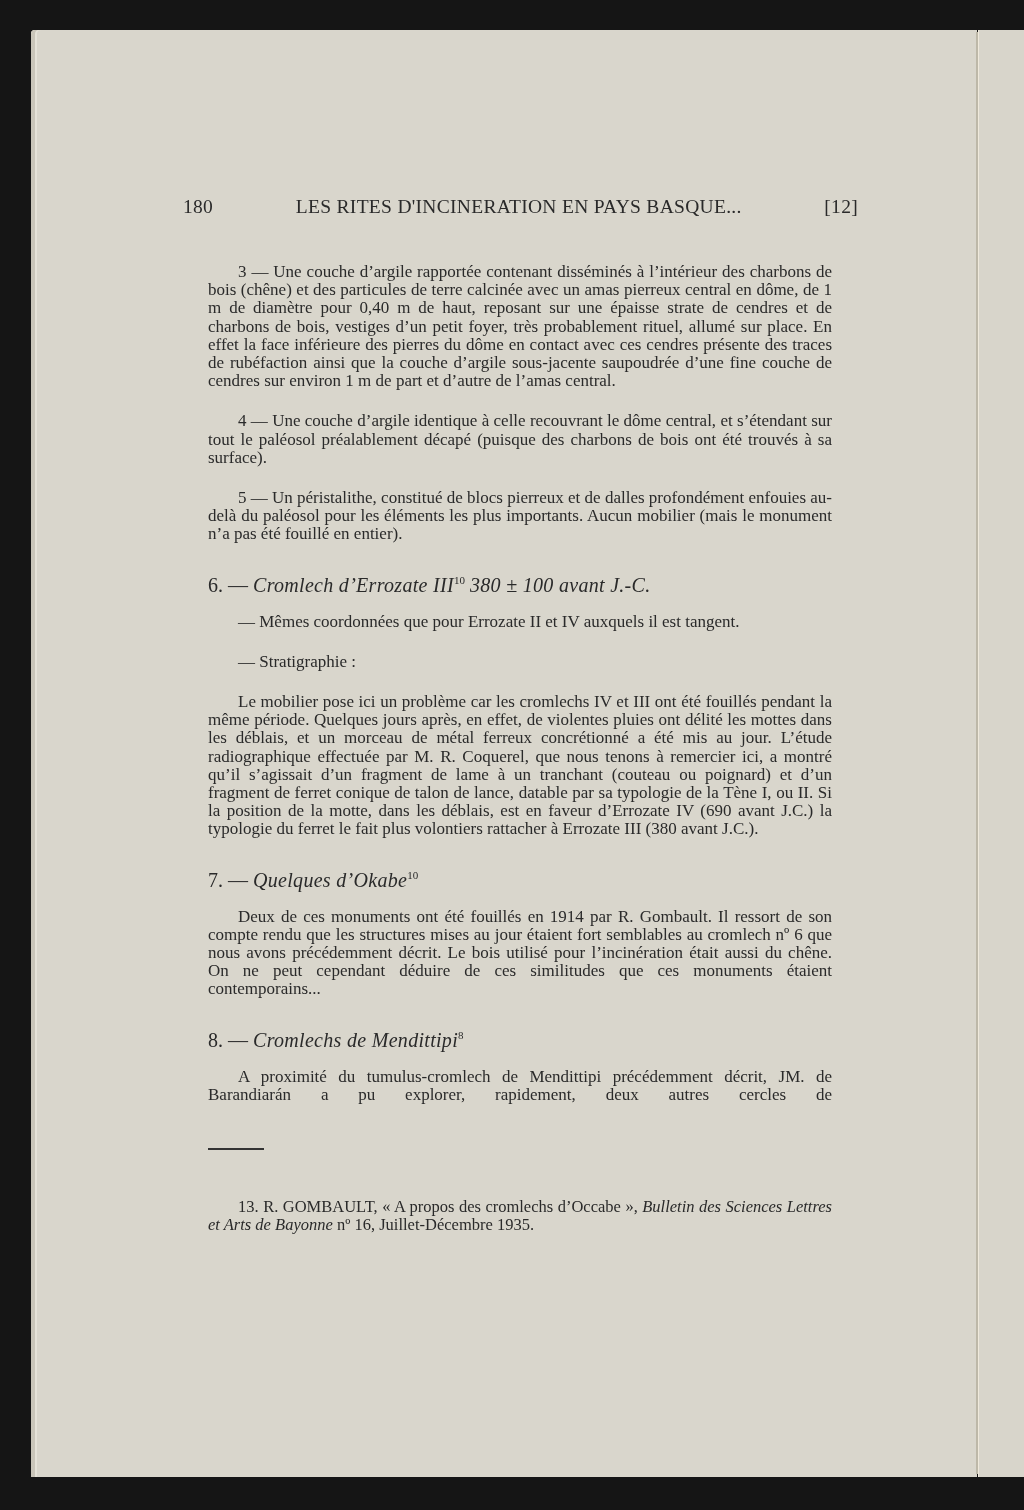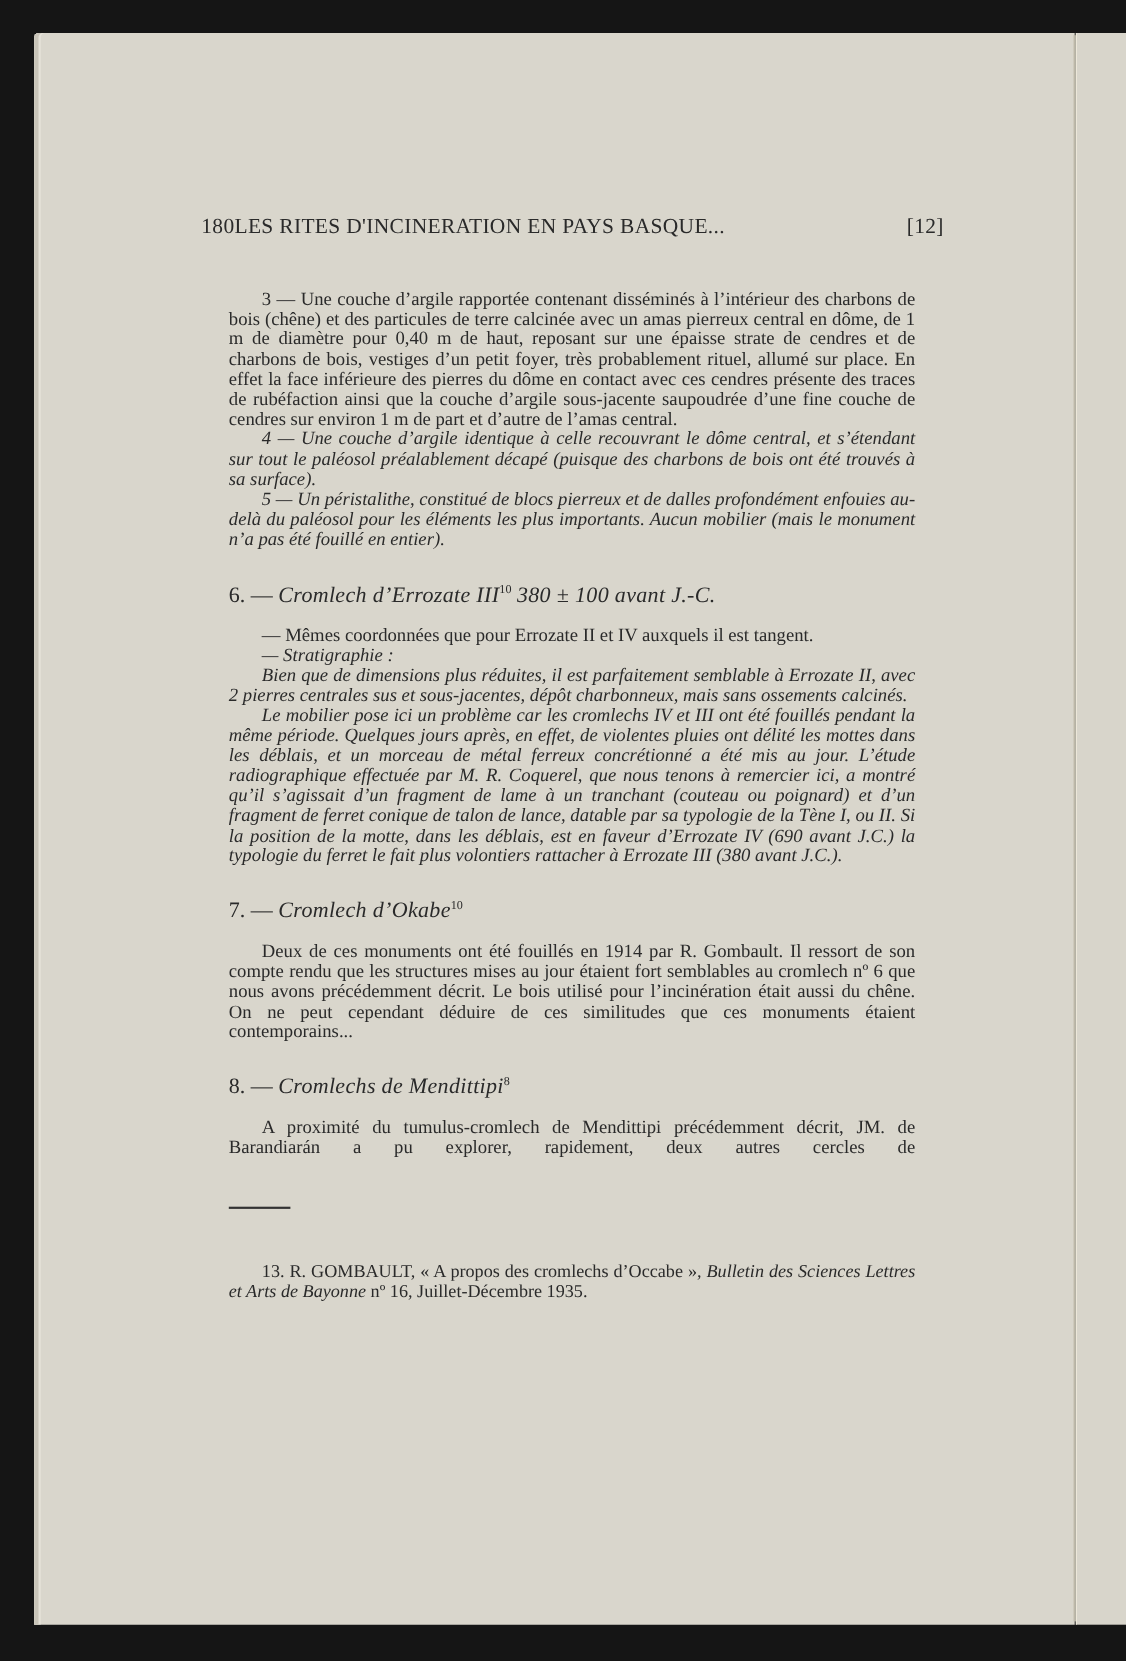--- a/index.html
+++ b/index.html
@@ -24,28 +24,28 @@
     position: absolute; left: 976px; top: 32px; width: 2px; height: 1442px;
     background: #bdb8a8;
   }
   .content {
     position: absolute; left: 208px; top: 196px; width: 624px;
   }
   .running-head {
     display: flex; justify-content: space-between; align-items: baseline;
     font-size: 19.5px; letter-spacing: 0.3px; margin-left: -25px; width: 675px;
   }
-  .running-head .title { flex: 1; }
+  .running-head .title { flex: 1; text-align: center; }
   p {
     margin: 0; font-size: 17px; line-height: 18.2px; text-align: justify;
     text-align-last: auto;
   }
   .para { text-indent: 30px; }
   .body-block { margin-top: 45px; }
-  .gap { margin-top: 0; font-style: italic; }
+  .gap { margin-top: 22px; }
   .heading {
     font-size: 20px; margin-top: 30px; margin-bottom: 16px;
   }
   .heading i { letter-spacing: 0.3px; }
   .heading sup { font-size: 11px; font-style: normal; }
   .footnote-rule {
     width: 56px; height: 2px; background: #333; margin-top: 44px; margin-bottom: 6px;
   }
   .footnote p { font-size: 16.5px; line-height: 18px; margin-top: 48px; }
 </style>
@@ -70,28 +70,27 @@
   </div>
 
   <div>
     <div class="heading">
       <span>6. —</span>
       <i>Cromlech d’Errozate III</i><sup>10</sup>
       <i>380 ± 100 avant J.-C.</i>
     </div>
     <p class="para">— Mêmes coordonnées que pour Errozate II et IV auxquels il est tangent.</p>
     <p class="para gap">— Stratigraphie :</p>
-    <p class="para gap">Bien que de dimensions plus réduites, il est parfaitement semblable à Errozate II, avec 2 pierres centrales sus et sous-jacentes, dépôt charbonneux, mais sans ossements calcinés.</p>
     <p class="para gap">Le mobilier pose ici un problème car les cromlechs IV et III ont été fouillés pendant la même période. Quelques jours après, en effet, de violentes pluies ont délité les mottes dans les déblais, et un morceau de métal ferreux concrétionné a été mis au jour. L’étude radiographique effectuée par M. R. Coquerel, que nous tenons à remercier ici, a montré qu’il s’agissait d’un fragment de lame à un tranchant (couteau ou poignard) et d’un fragment de ferret conique de talon de lance, datable par sa typologie de la Tène I, ou II. Si la position de la motte, dans les déblais, est en faveur d’Errozate IV (690 avant J.C.) la typologie du ferret le fait plus volontiers rattacher à Errozate III (380 avant J.C.).</p>
   </div>
 
   <div>
     <div class="heading">
       <span>7. —</span>
-      <i>Cromlech d’Okabe</i><sup>10</sup>
+      <i>Quelques d’Okabe</i><sup>10</sup>
     </div>
     <p class="para">Deux de ces monuments ont été fouillés en 1914 par R. Gombault. Il ressort de son compte rendu que les structures mises au jour étaient fort semblables au cromlech nº 6 que nous avons précédemment décrit. Le bois utilisé pour l’incinération était aussi du chêne. On ne peut cependant déduire de ces similitudes que ces monuments étaient contemporains...</p>
   </div>
 
   <div>
     <div class="heading">
       <span>8. —</span>
       <i>Cromlechs de Mendittipi</i><sup>8</sup>
     </div>
     <p class="para" style="text-align-last: justify;">A proximité du tumulus-cromlech de Mendittipi précédemment décrit, JM. de Barandiarán a pu explorer, rapidement, deux autres cercles de</p>

